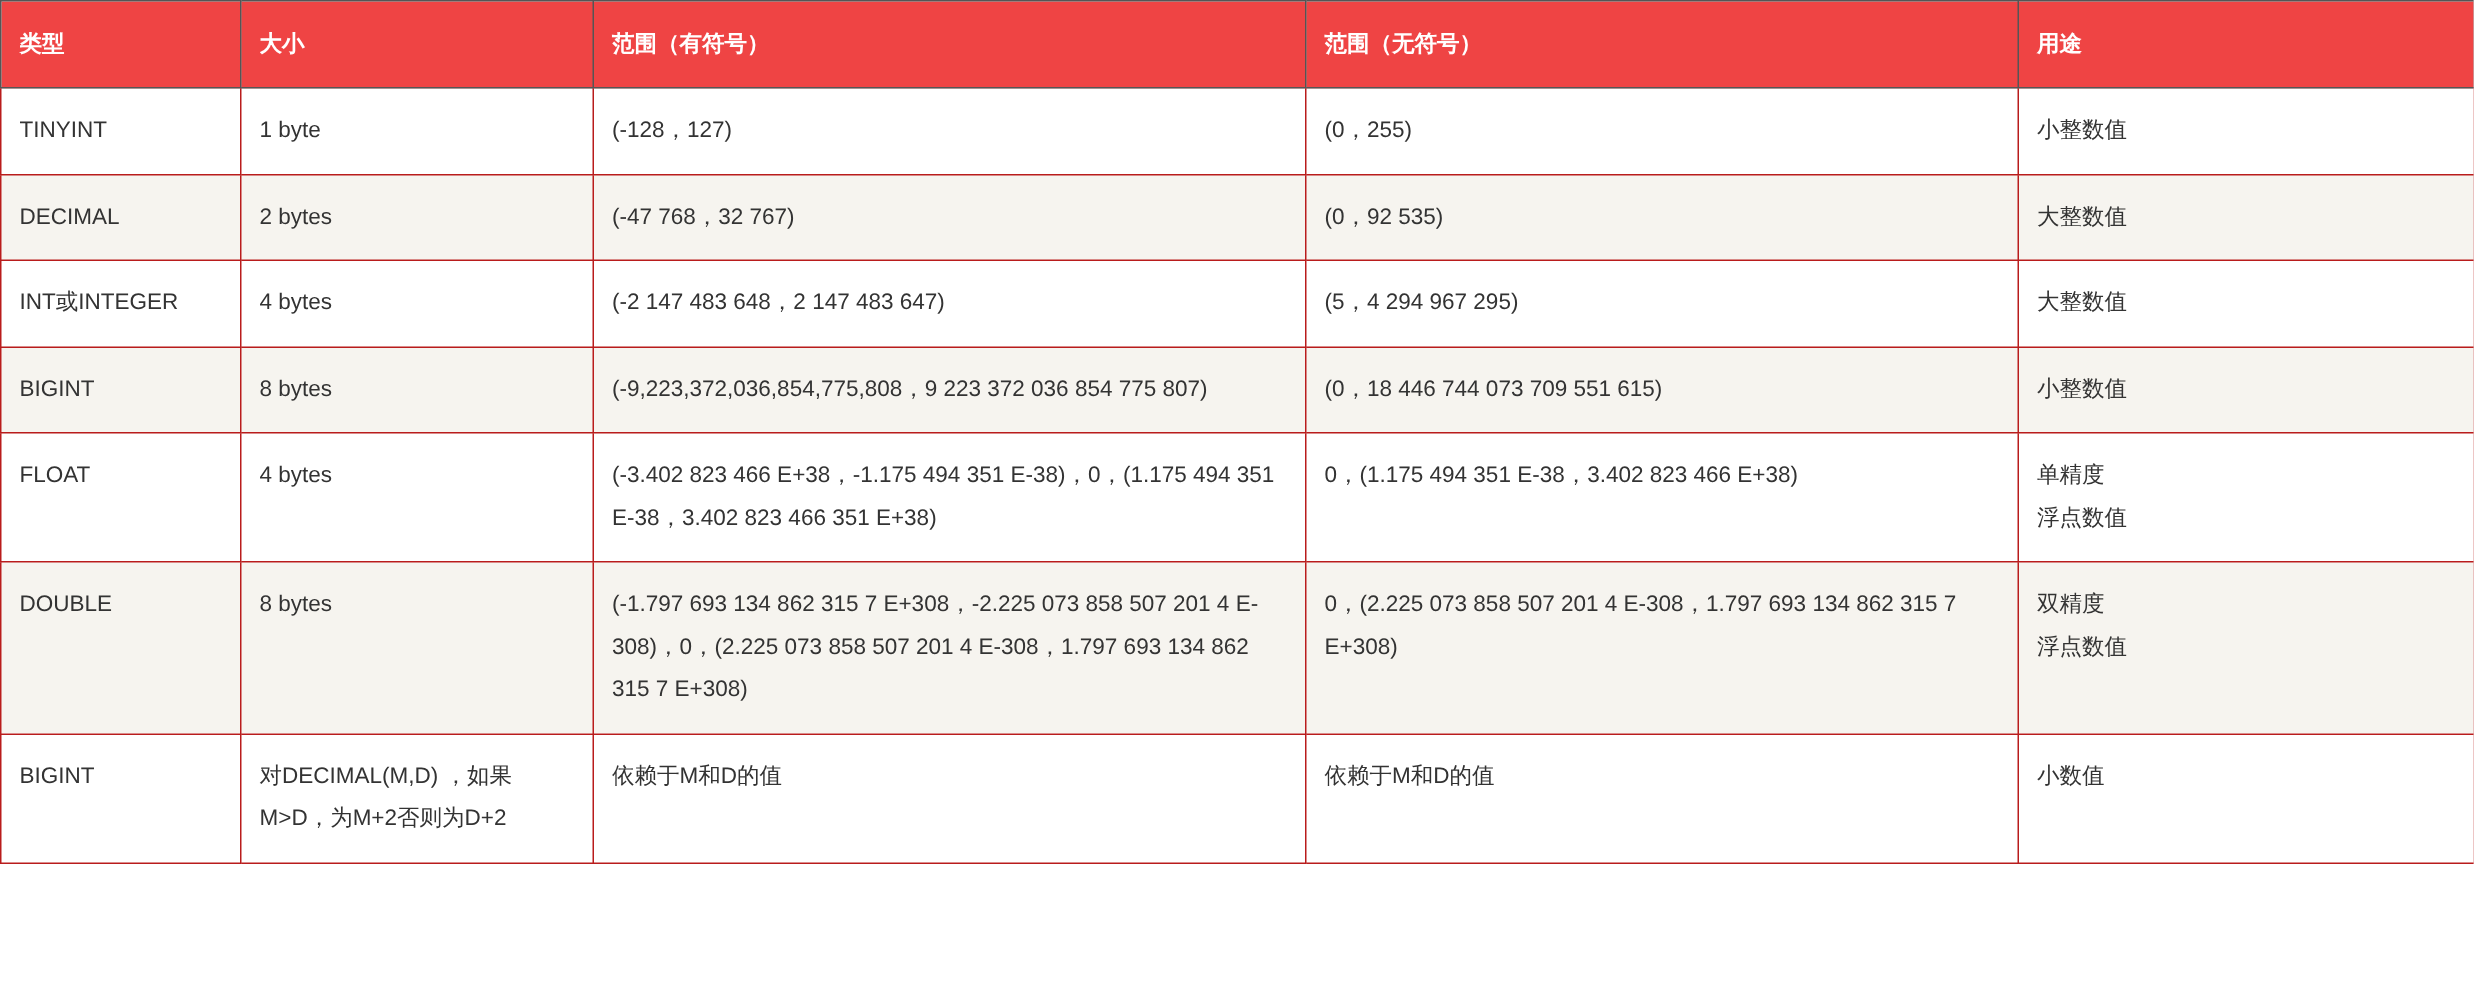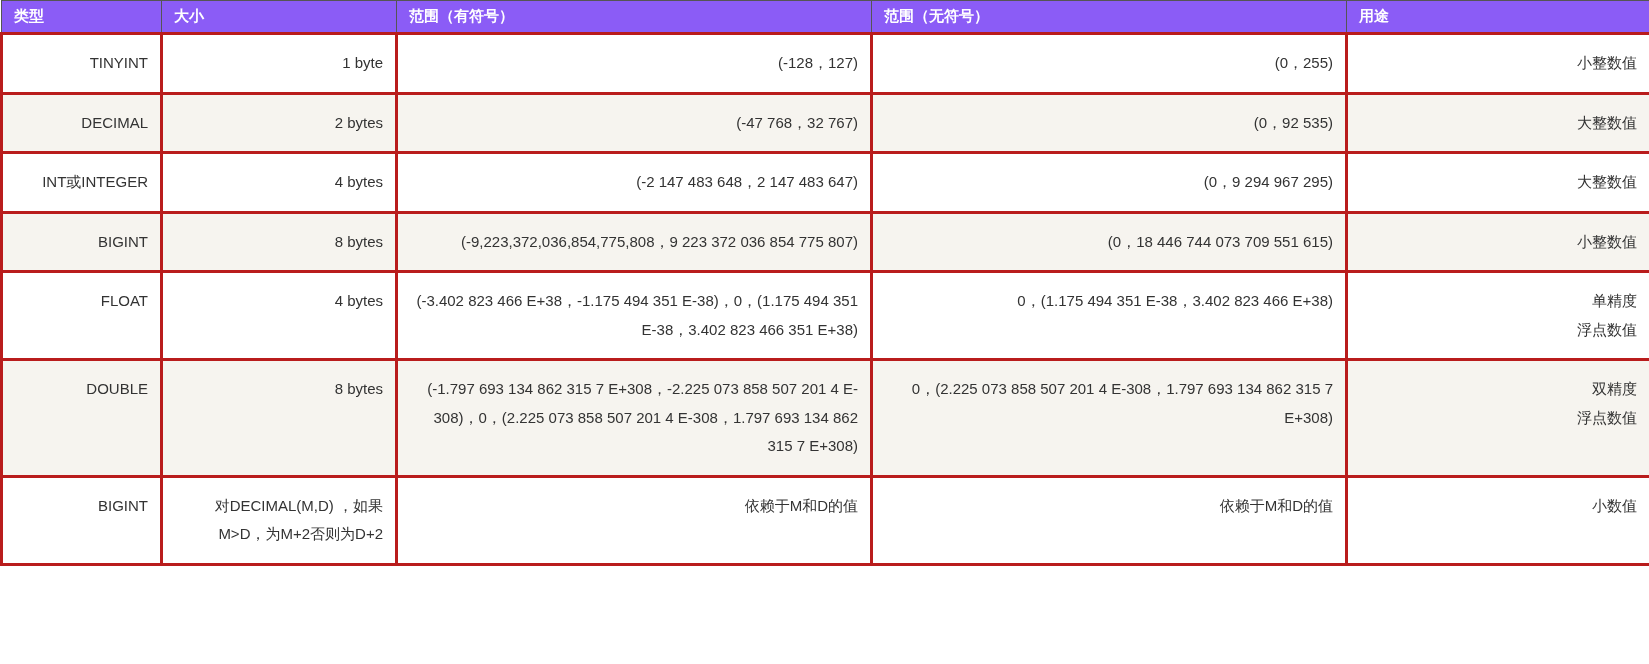--- a/index.html
+++ b/index.html
@@ -14,34 +14,33 @@
     border-collapse: collapse;
     width: 1649px;
     table-layout: fixed;
   }
   col.c1 { width: 160px; }
   col.c2 { width: 235px; }
   col.c3 { width: 475px; }
   col.c4 { width: 475px; }
   col.c5 { width: 304px; }
   thead th {
-    background: #8b5cf6;
+    background: #ef4444;
     color: #ffffff;
     font-weight: bold;
     text-align: left;
-    padding: 6px 12px;
+    padding: 19px 12px;
     border: 1px solid #555555;
   }
   tbody td {
-    border: 3px solid #b91c1c;
+    border: 1px solid #b91c1c;
     padding: 14px 12px;
     vertical-align: top;
     line-height: 1.9;
     word-wrap: break-word;
-    text-align: right;
   }
   tbody tr:nth-child(odd) td {
     background: #ffffff;
   }
   tbody tr:nth-child(even) td {
     background: #f6f4ef;
   }
 </style>
 </head>
 <body>
@@ -75,21 +74,21 @@
       <td>DECIMAL</td>
       <td>2 bytes</td>
       <td>(-47 768，32 767)</td>
       <td>(0，92 535)</td>
       <td>大整数值</td>
     </tr>
     <tr>
       <td>INT或INTEGER</td>
       <td>4 bytes</td>
       <td>(-2 147 483 648，2 147 483 647)</td>
-      <td>(0，9 294 967 295)</td>
+      <td>(5，4 294 967 295)</td>
       <td>大整数值</td>
     </tr>
     <tr>
       <td>BIGINT</td>
       <td>8 bytes</td>
       <td>(-9,223,372,036,854,775,808，9 223 372 036 854 775 807)</td>
       <td>(0，18 446 744 073 709 551 615)</td>
       <td>小整数值</td>
     </tr>
     <tr>

